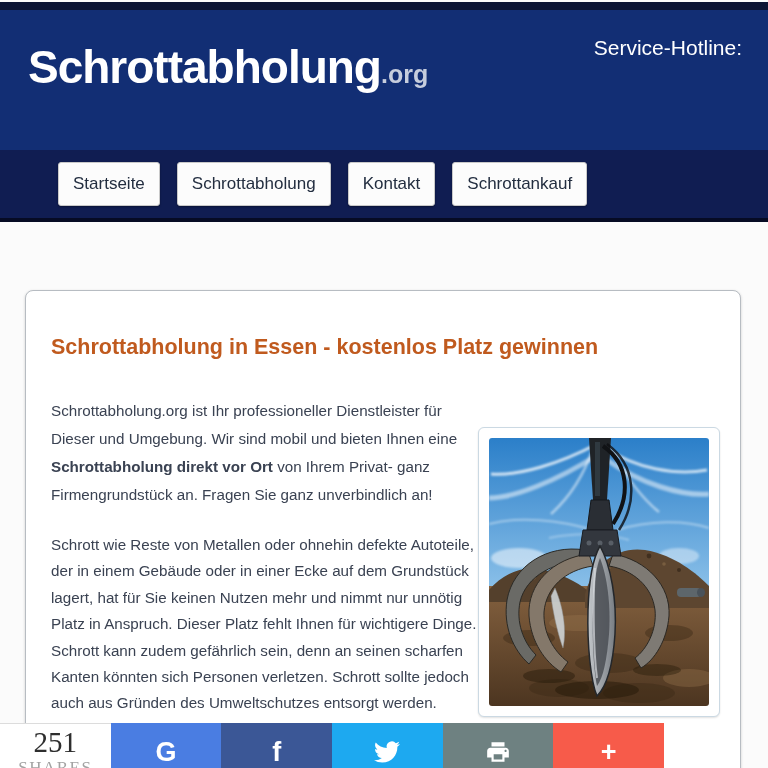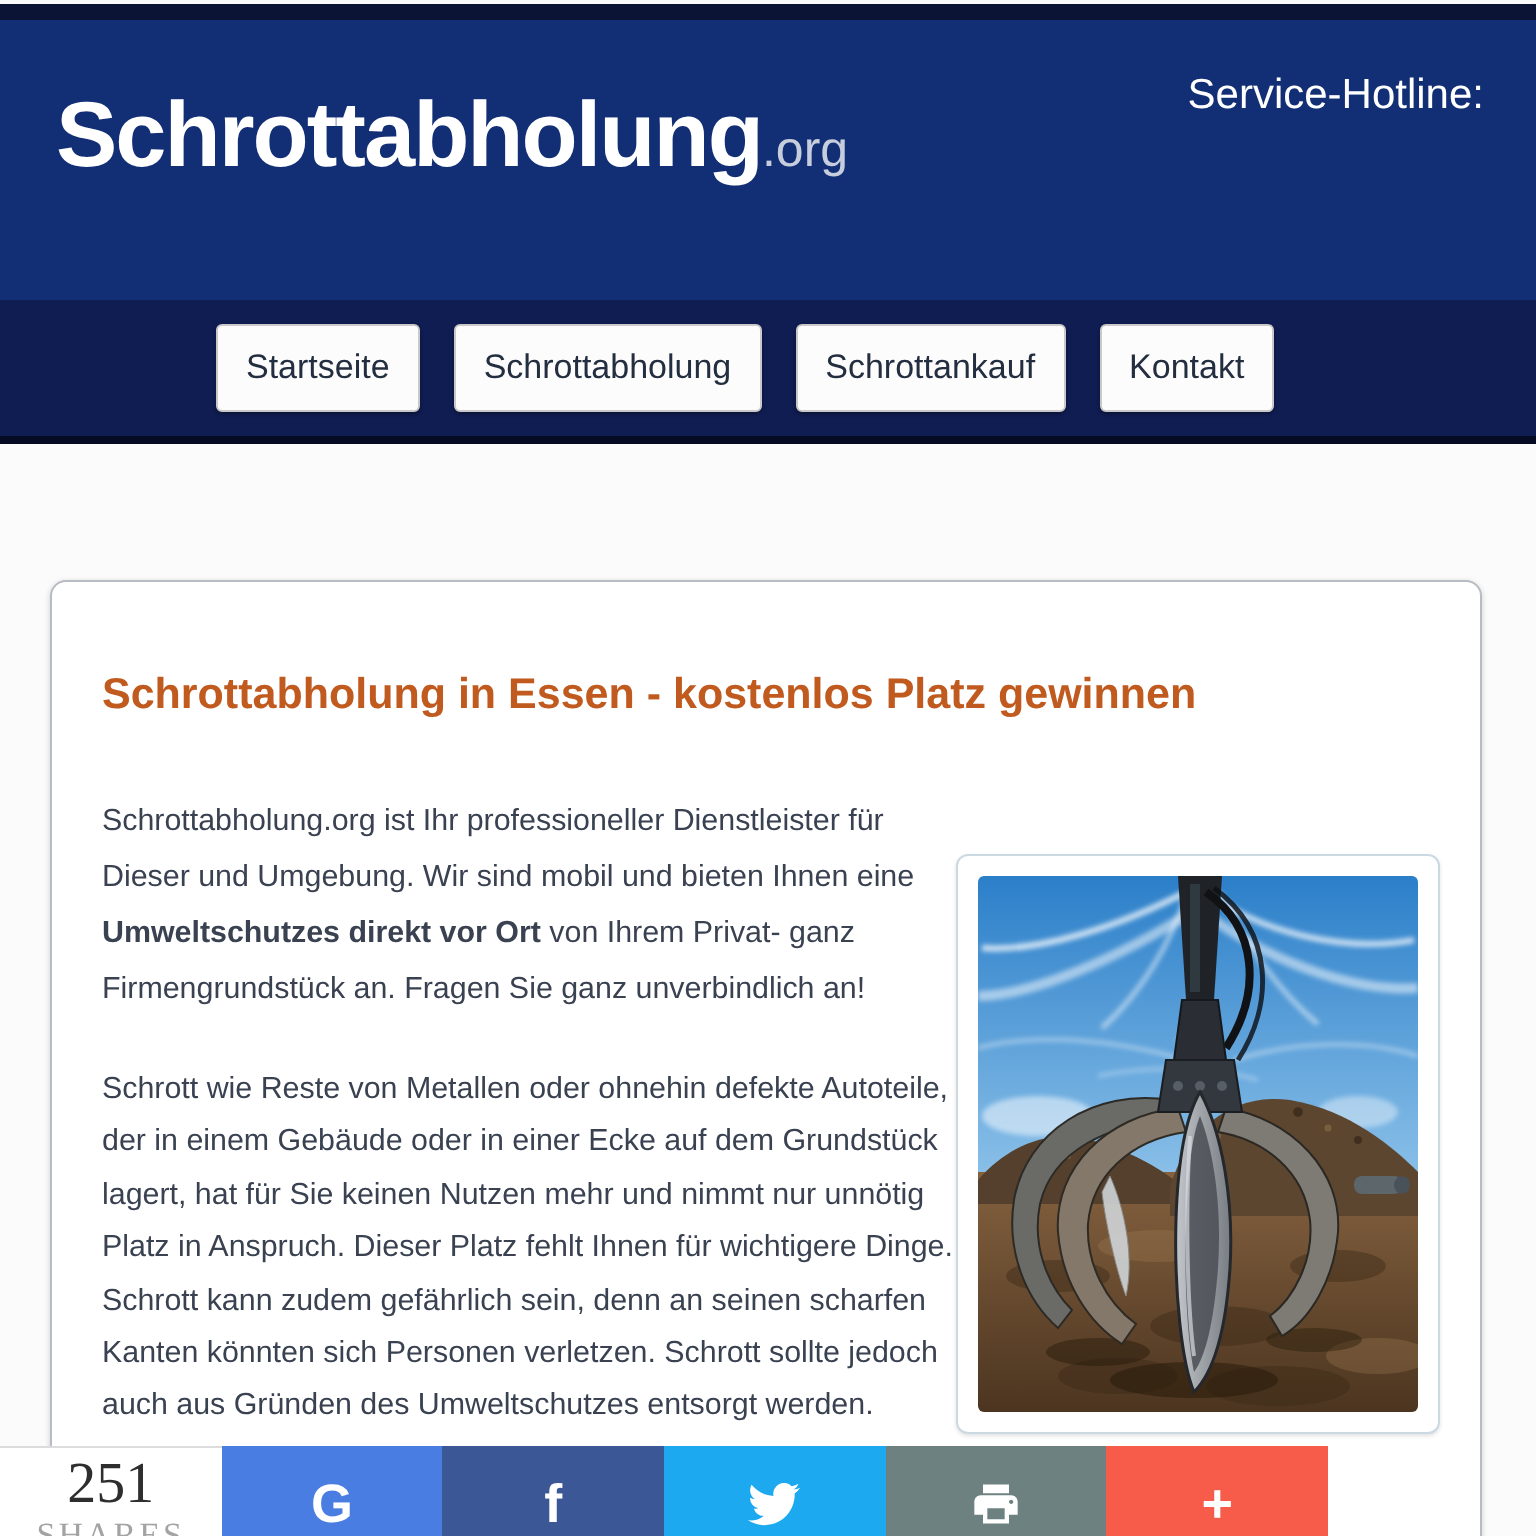--- a/index.html
+++ b/index.html
@@ -5,27 +5,27 @@
   * { margin:0; padding:0; box-sizing:border-box; }
   html,body { width:768px; height:768px; }
   body {
     position:relative; background:#fbfbfb; overflow:hidden;
     font-family:"Liberation Sans", sans-serif;
   }
   
   .top-strip { position:absolute; top:2px; left:0; width:768px; height:8px; background:#0b1434; }
   .site-header { position:absolute; top:10px; left:0; width:768px; height:140px; background:#122e74; }
   .logo { position:absolute; left:28px; top:30px; color:#ffffff; font-size:46px; font-weight:bold; letter-spacing:-1px; cursor:pointer; }
-  .logo .suffix { font-size:25px; font-weight:normal; color:#c6cddd; letter-spacing:0; }
+  .logo .suffix { font-size:25px; font-weight:bold; color:#c6cddd; letter-spacing:0; }
   .hotline { position:absolute; right:26px; top:24px; text-align:center; color:#ffffff; }
   .hotline-label { font-size:21px; line-height:27px; }
   .hotline-number { font-size:23px; font-weight:bold; line-height:28px; }
   
   .main-nav { position:absolute; top:150px; left:0; width:768px; height:72px; background:#101d52;
-    border-bottom:4px solid #060b24; display:flex; align-items:center; gap:17px; padding-left:108px; }
+    border-bottom:4px solid #060b24; display:flex; align-items:center; gap:17px; padding-left:58px; }
   .nav-btn { background:#fcfcfc; border:1px solid #c9c9c9; border-radius:3px; padding:11px 14px;
     font-size:17px; color:#232e40; box-shadow:0 1px 2px rgba(0,0,0,.35); cursor:pointer; white-space:nowrap; }
   
   .card { position:absolute; left:25px; top:262px; width:716px; height:506px; background:#ffffff;
     border:1px solid #b7bcc2; border-radius:8px; box-shadow:0 1px 3px rgba(0,0,0,.18);margin-top:28px; }
   .article-heading { position:absolute; left:25px; top:44px; font-size:21.5px; font-weight:bold; color:#c05a1e; }
   .para { position:absolute; left:25px; width:433px; font-size:15.2px; color:#3a4252; }
   .para-intro { top:106px; line-height:28px; }
   .para-body  { top:241px; line-height:26.4px; }
   .photo-frame { position:absolute; left:452px; top:136px; width:242px; height:290px; background:#ffffff;
@@ -51,28 +51,28 @@
     <span>Schrottabholung</span><span class="suffix">.org</span>
   </div>
   <div class="hotline">
     <div class="hotline-label">Service-Hotline:</div>
   </div>
 </header>
 
 <nav class="main-nav">
   <a class="nav-btn">Startseite</a>
   <a class="nav-btn">Schrottabholung</a>
+  <a class="nav-btn">Kontakt</a>
   <a class="nav-btn">Schrottankauf</a>
-  <a class="nav-btn">Kontakt</a>
 </nav>
 
 <main class="card">
   <h1 class="article-heading">Schrottabholung in Essen - kostenlos Platz gewinnen</h1>
 
-  <p class="para para-intro"><span>Schrottabholung.org ist Ihr professioneller Dienstleister für Dieser und Umgebung. Wir sind mobil und bieten Ihnen eine </span><b>Umweltschutzes direkt vor Ort</b><span> von Ihrem Privat- ganz Firmengrundstück an. Fragen Sie ganz unverbindlich an!</span></p>
+  <p class="para para-intro"><span>Schrottabholung.org ist Ihr professioneller Dienstleister für Dieser und Umgebung. Wir sind mobil und bieten Ihnen eine </span><b>Schrottabholung direkt vor Ort</b><span> von Ihrem Privat- ganz Firmengrundstück an. Fragen Sie ganz unverbindlich an!</span></p>
 
   <p class="para para-body">Schrott wie Reste von Metallen oder ohnehin defekte Autoteile, der in einem Gebäude oder in einer Ecke auf dem Grundstück lagert, hat für Sie keinen Nutzen mehr und nimmt nur unnötig Platz in Anspruch. Dieser Platz fehlt Ihnen für wichtigere Dinge. Schrott kann zudem gefährlich sein, denn an seinen scharfen Kanten könnten sich Personen verletzen. Schrott sollte jedoch auch aus Gründen des Umweltschutzes entsorgt werden.</p>
 
   <div class="photo-frame">
     <svg width="220" height="268" viewBox="0 0 220 268">
       <defs>
         <linearGradient id="skyGrad" x1="0" y1="0" x2="0" y2="1">
           <stop offset="0" stop-color="#2b7fc9"></stop>
             <stop offset="1" stop-color="#8fc3ea"></stop>
         </linearGradient>

